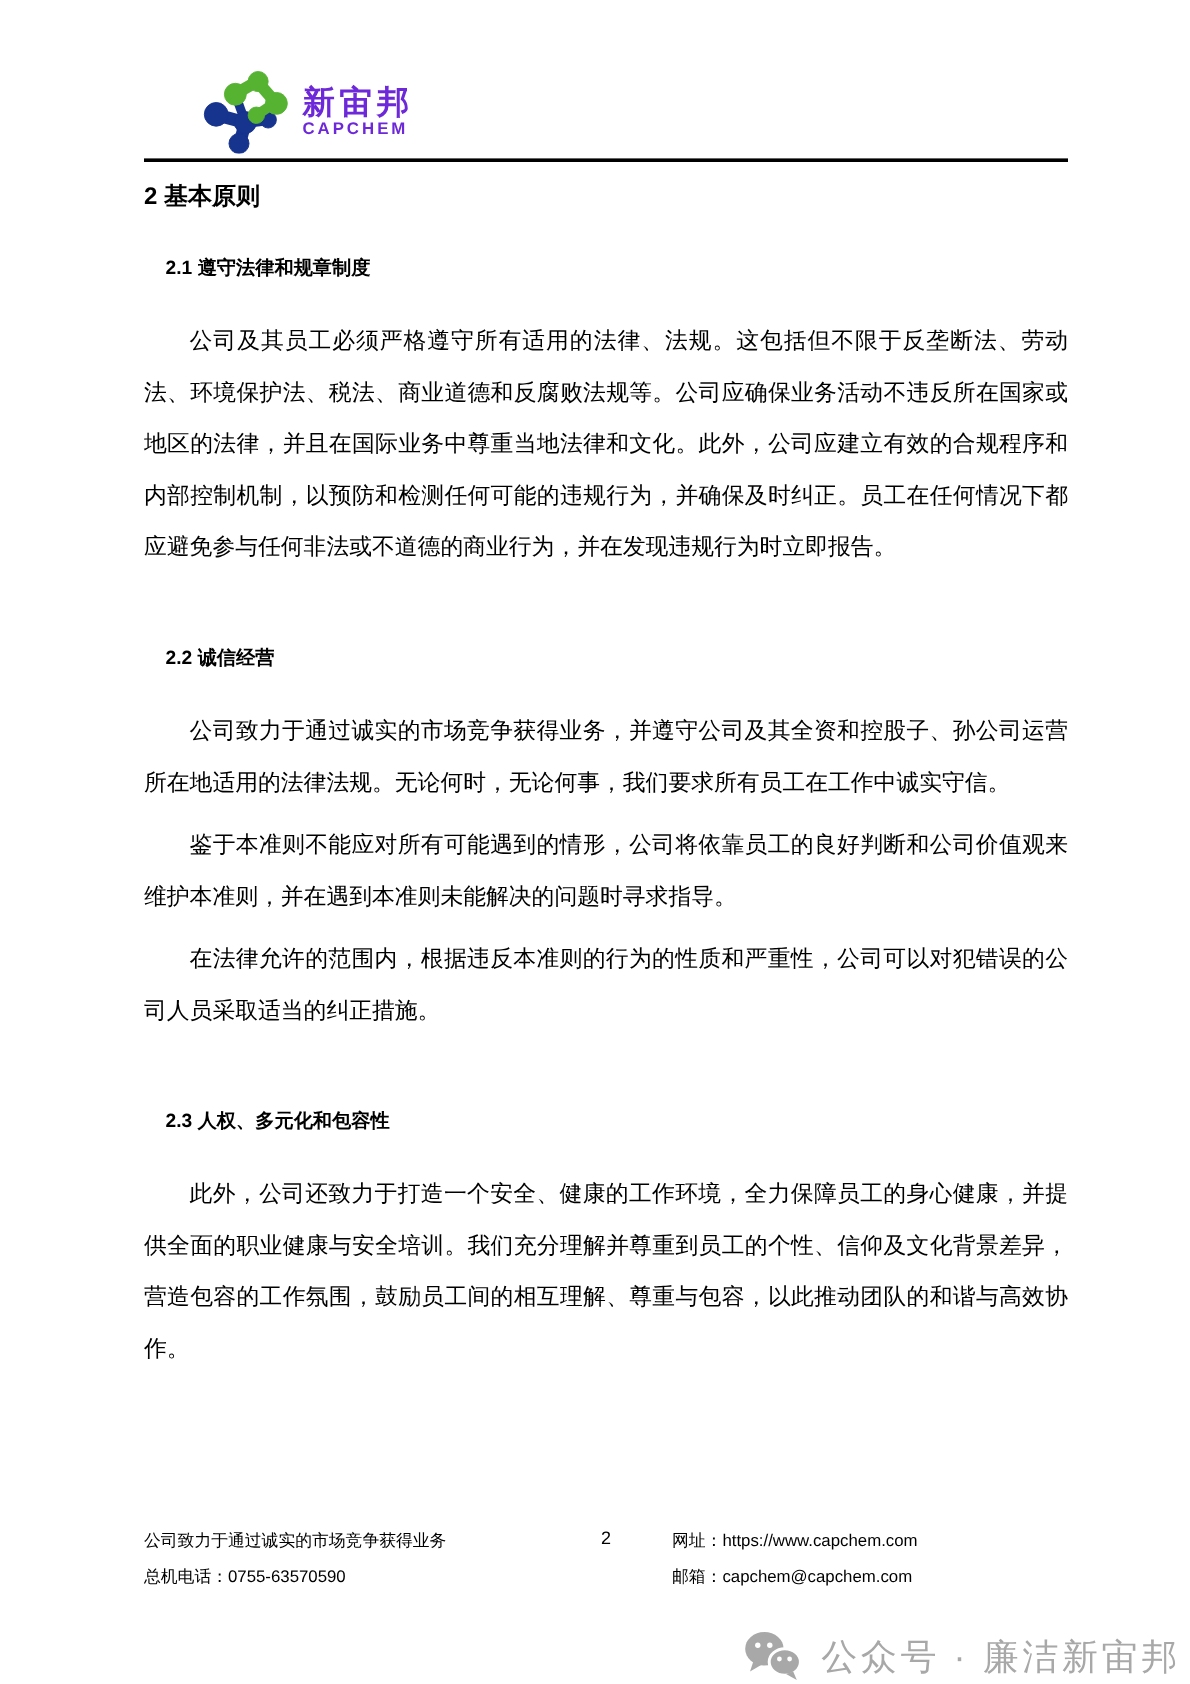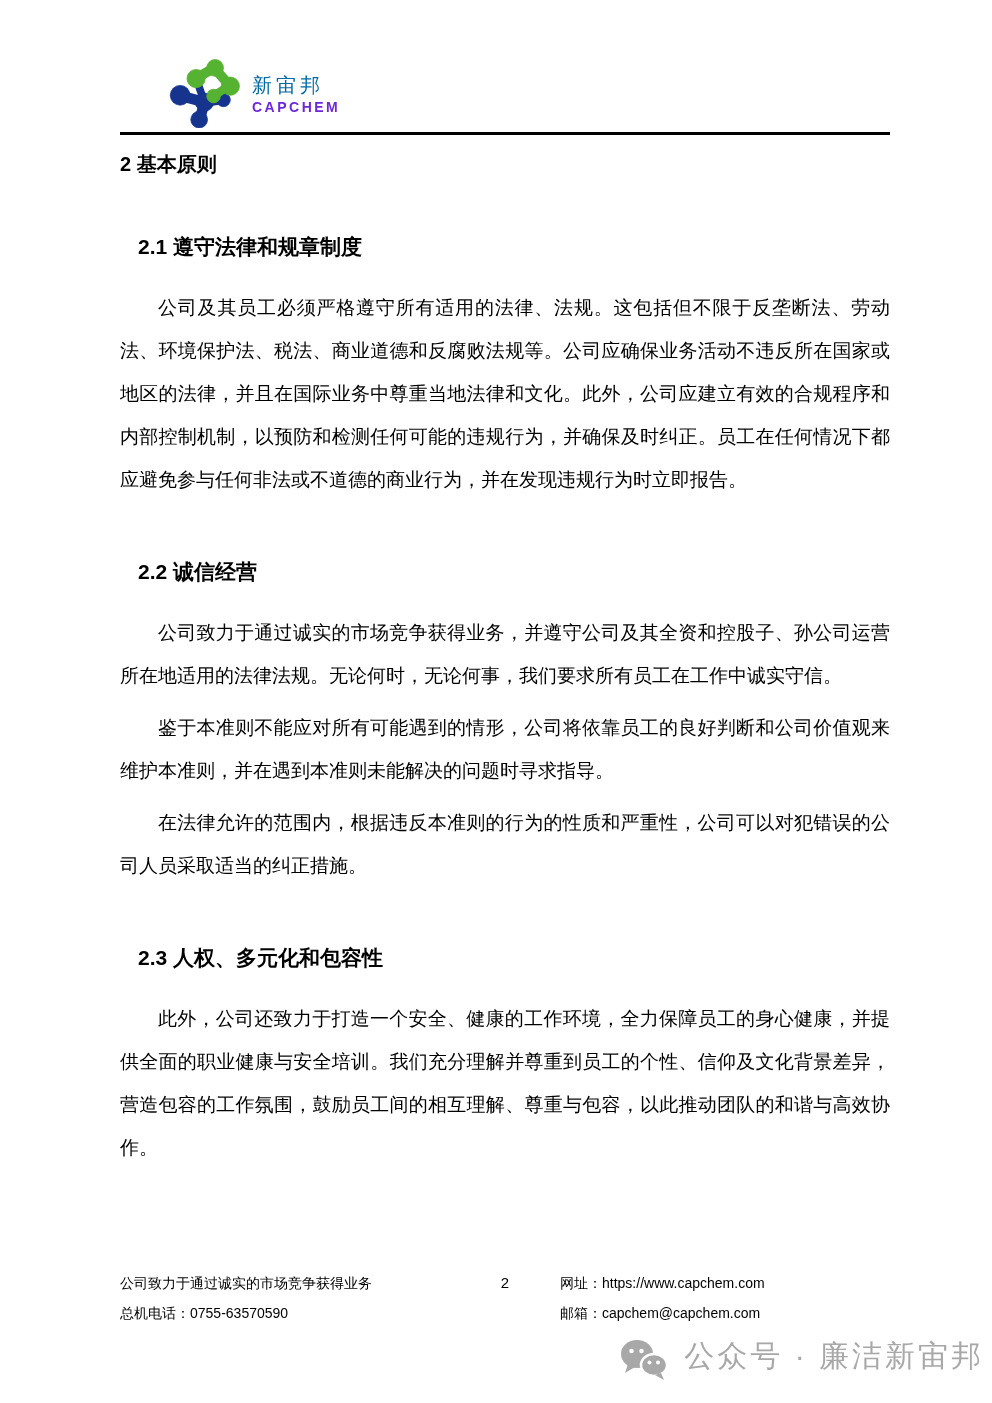--- a/index.html
+++ b/index.html
@@ -19,38 +19,38 @@
   
   .logo-row{
     margin:58px 0 0 48px;
     height:70px;
     display:flex;
     align-items:center;
   }
   .logo-icon{width:76px;height:70px;flex:0 0 auto;}
   .logo-text{margin-left:8px;display:flex;flex-direction:column;justify-content:center;}
   .logo-cn{
-    font-size:20px;font-weight:normal;color:#0369a1;
+    font-size:27px;font-weight:bold;color:#6d28d9;
     letter-spacing:4px;line-height:28px;
   }
   .logo-en{
     font-size:14px;font-weight:bold;color:#6d28d9;
     letter-spacing:2.5px;line-height:16px;
   }
   .header-rule{
     height:3px;background:#000;margin-top:4px;width:770px;
   }
   
   .doc-title{
     font-size:20px;font-weight:bold;
     margin:13px 0 0 0;line-height:32px;
   }
   .section-title{
-    font-size:21px;font-weight:bold;
-    margin:52px 0 24px 18px;line-height:30px;
+    font-size:16px;font-weight:bold;
+    margin:29px 0 24px 18px;line-height:30px;
   }
   .section-title.gap-lg{margin-top:56px;}
   .para{
     font-size:19px;line-height:43px;
     text-align:justify;
     text-indent:2em;
     margin:0 0 9px 0;
   }
   
   .footer{
@@ -64,21 +64,21 @@
   .footer-left{width:330px;}
   .footer-center{width:110px;text-align:center;font-size:15px;}
   .footer-right{flex:1;}
   .footer div{white-space:nowrap;}
   
   .wechat-badge{
     position:absolute;
     right:8px;top:1336px;
     height:66px;
     display:flex;
-    align-items:flex-start;
+    align-items:flex-end;
     color:#a8a8a8;
   }
   .wechat-icon{width:52px;height:46px;margin-right:14px;flex:0 0 auto;}
   .wechat-text{
     font-size:30px;
     letter-spacing:3px;
     white-space:nowrap;
   }
 </style>
 </head>

